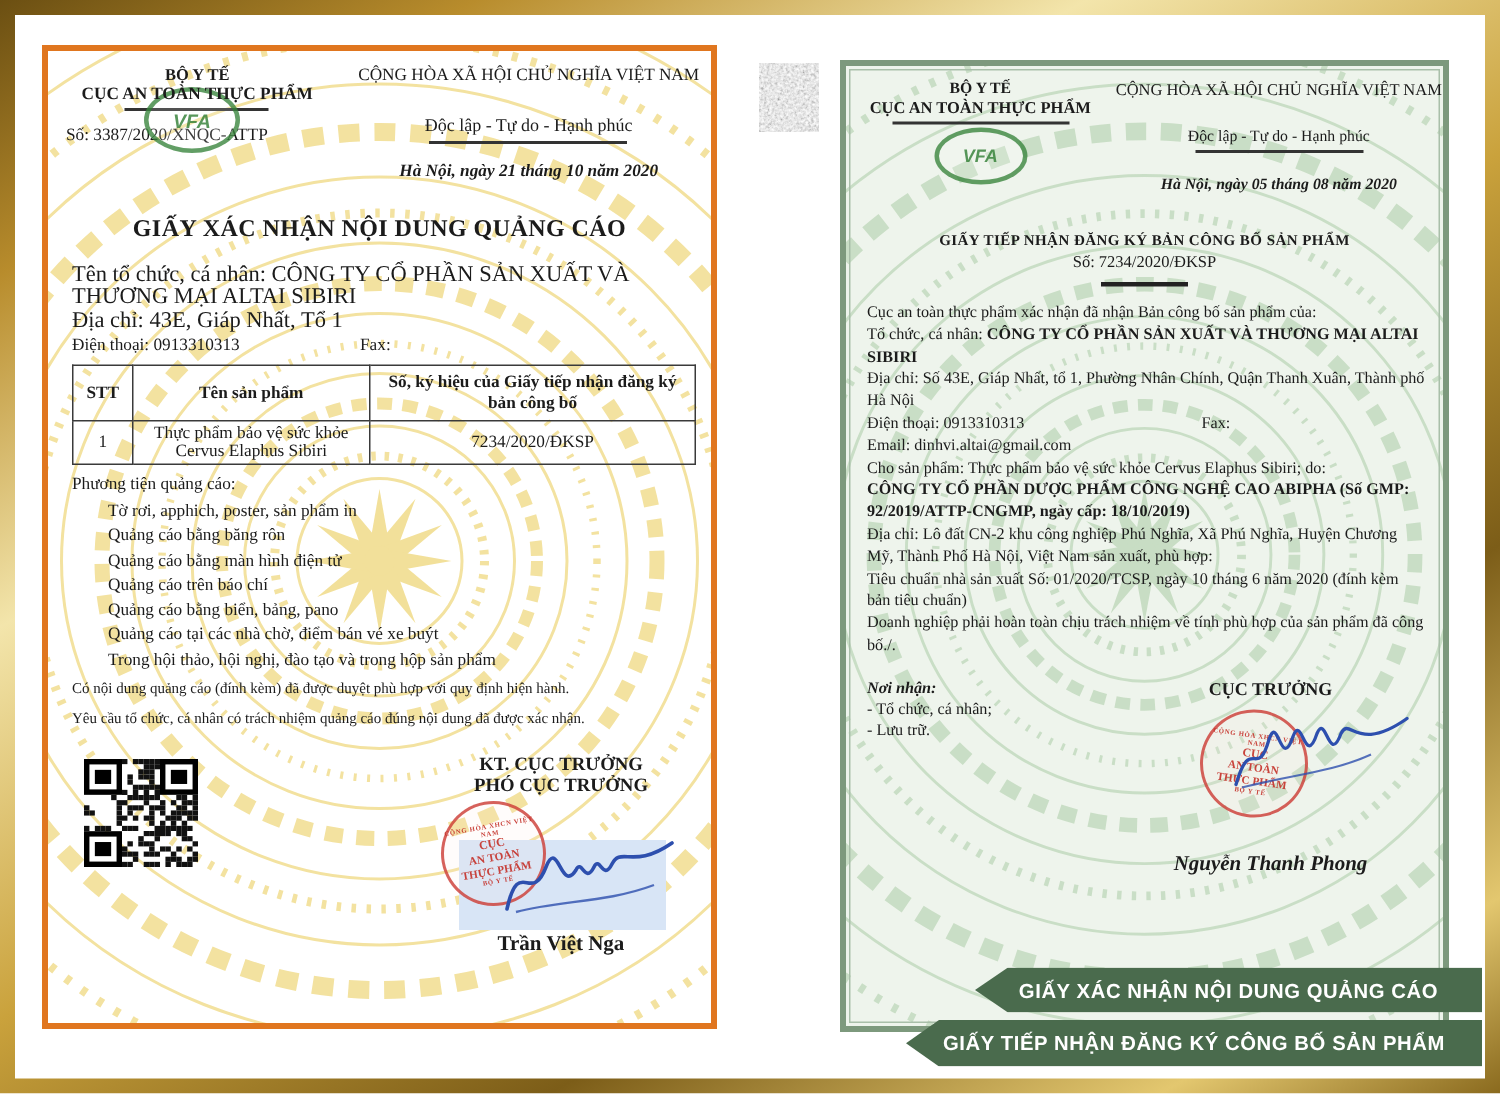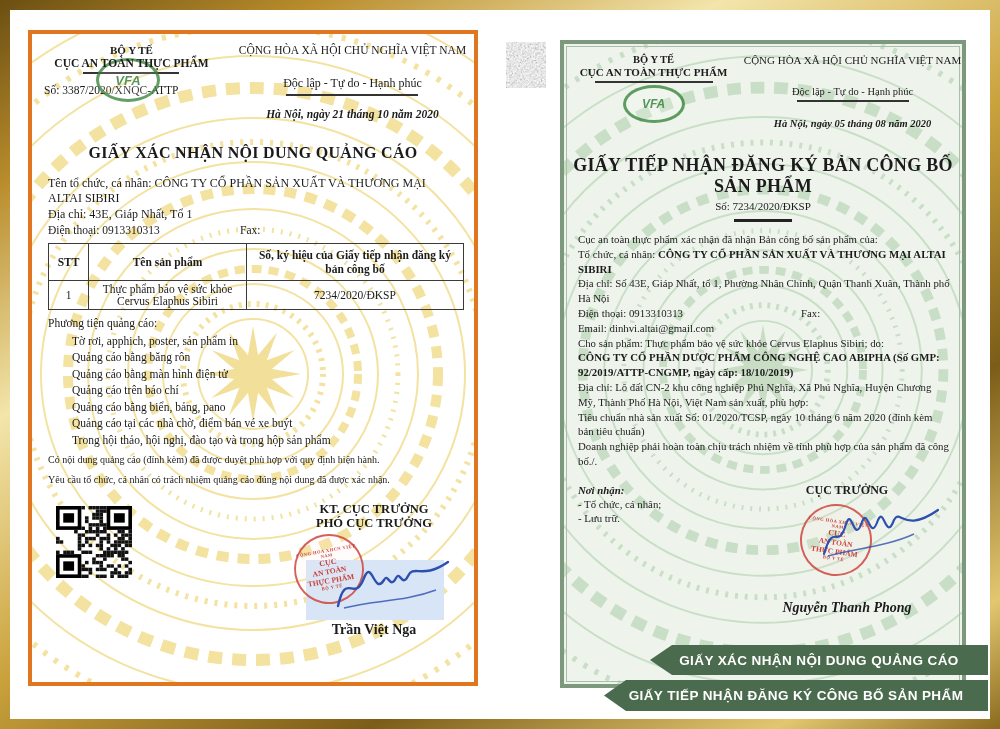--- a/index.html
+++ b/index.html
@@ -29,21 +29,21 @@
   .dateline{font-style:italic;font-weight:bold;font-size:11.5px;margin-top:12px;}
   .numline{font-size:11.5px;text-align:left;margin:10px 0 0 12px;}
   .vfa{position:absolute;border:3px solid rgba(46,125,50,.75);border-radius:50%;
        color:rgba(46,125,50,.8);font-style:italic;font-weight:bold;
        display:flex;align-items:center;justify-content:center;
        font-family:"Liberation Sans",sans-serif;background:rgba(255,255,255,.15);}
   .doc-title{font-weight:bold;text-align:center;letter-spacing:.3px;}
 
   
   .doc-left .doc-title{font-size:16px;margin-top:24px;}
-  .info{margin:14px 12px 0 16px;font-size:12px;line-height:15.5px;}
+  .info{margin:14px 12px 0 16px;font-size:15px;line-height:15.5px;}
   .info .caps{text-transform:none;}
   .phone-row{display:flex;margin:2px 12px 0 16px;font-size:11.5px;}
   .phone-row .ph{width:192px;}
   table.prod{border-collapse:collapse;margin:7px 10px 0 16px;width:416px;font-size:11.5px;}
   table.prod th,table.prod td{border:1.4px solid #3a3a3a;text-align:center;vertical-align:middle;padding:2px 5px;}
   table.prod th{font-weight:bold;line-height:14px;padding:4px 6px;}
   col.c-stt{width:40px;}col.c-name{width:158px;}
   .methods{margin:5px 12px 0 16px;font-size:11.5px;line-height:16.5px;}
   .methods .lbl{margin-bottom:1px;}
   .methods .mi{margin-left:24px;}
@@ -63,21 +63,21 @@
   .stamp-l{left:10px;top:0px;width:66px;height:66px;transform:rotate(-10deg);}
   .sig-svg{position:absolute;z-index:3;}
   .signer-name{font-weight:bold;font-size:14px;margin-top:2px;}
 
   
   .doc-right .ministry{font-size:10.5px;}
   .doc-right .dept{font-size:11px;}
   .doc-right .country{font-size:11px;}
   .doc-right .motto{font-size:10.5px;}
   .doc-right .dateline{font-size:10.5px;margin-top:16px;}
-  .doc-right .doc-title{font-size:18px;margin-top:26px;}
+  .doc-right .doc-title{font-size:10px;margin-top:26px;}
   .num-center{text-align:center;font-size:11px;margin-top:3px;}
   .num-rule{width:58px;height:3.5px;background:#222;margin:7px auto 0 auto;}
   .rbody{margin:10px 12px 0 14px;font-size:10.8px;line-height:14.8px;}
   .rbody p{margin:0;}
   .rbody .b{font-weight:bold;}
   .rfax{display:inline-block;margin-left:118px;}
   .rfooter{display:flex;margin:14px 10px 0 14px;}
   .recips{flex:1;font-size:10.8px;line-height:14px;}
   .recips .nl{font-weight:bold;font-style:italic;}
   .signblock-r{width:210px;text-align:center;position:relative;}

